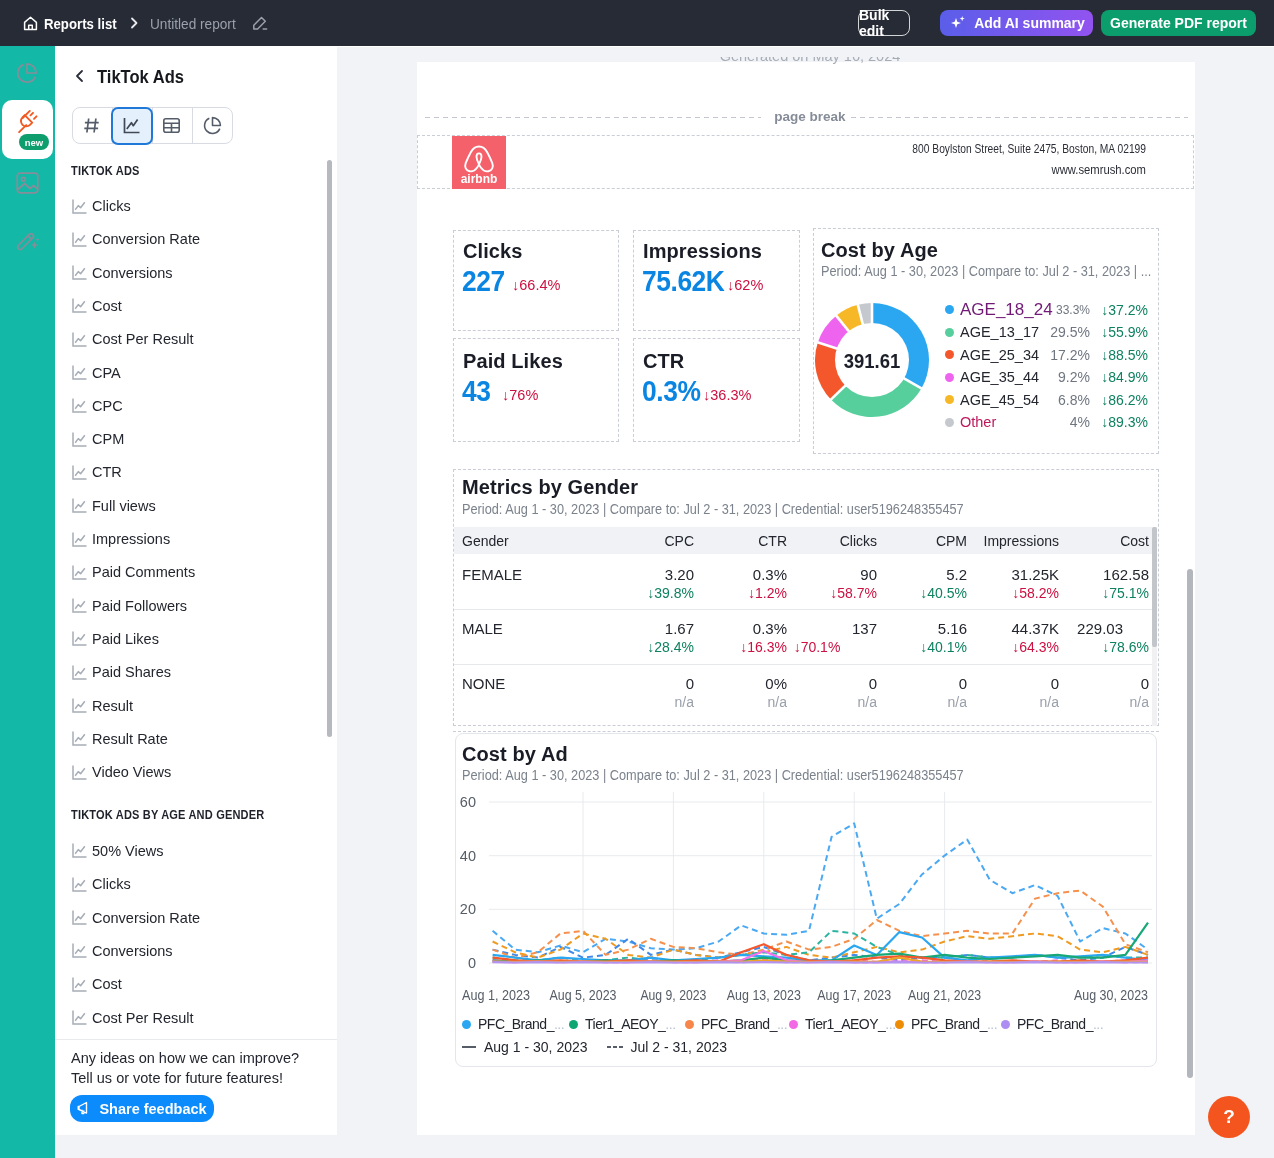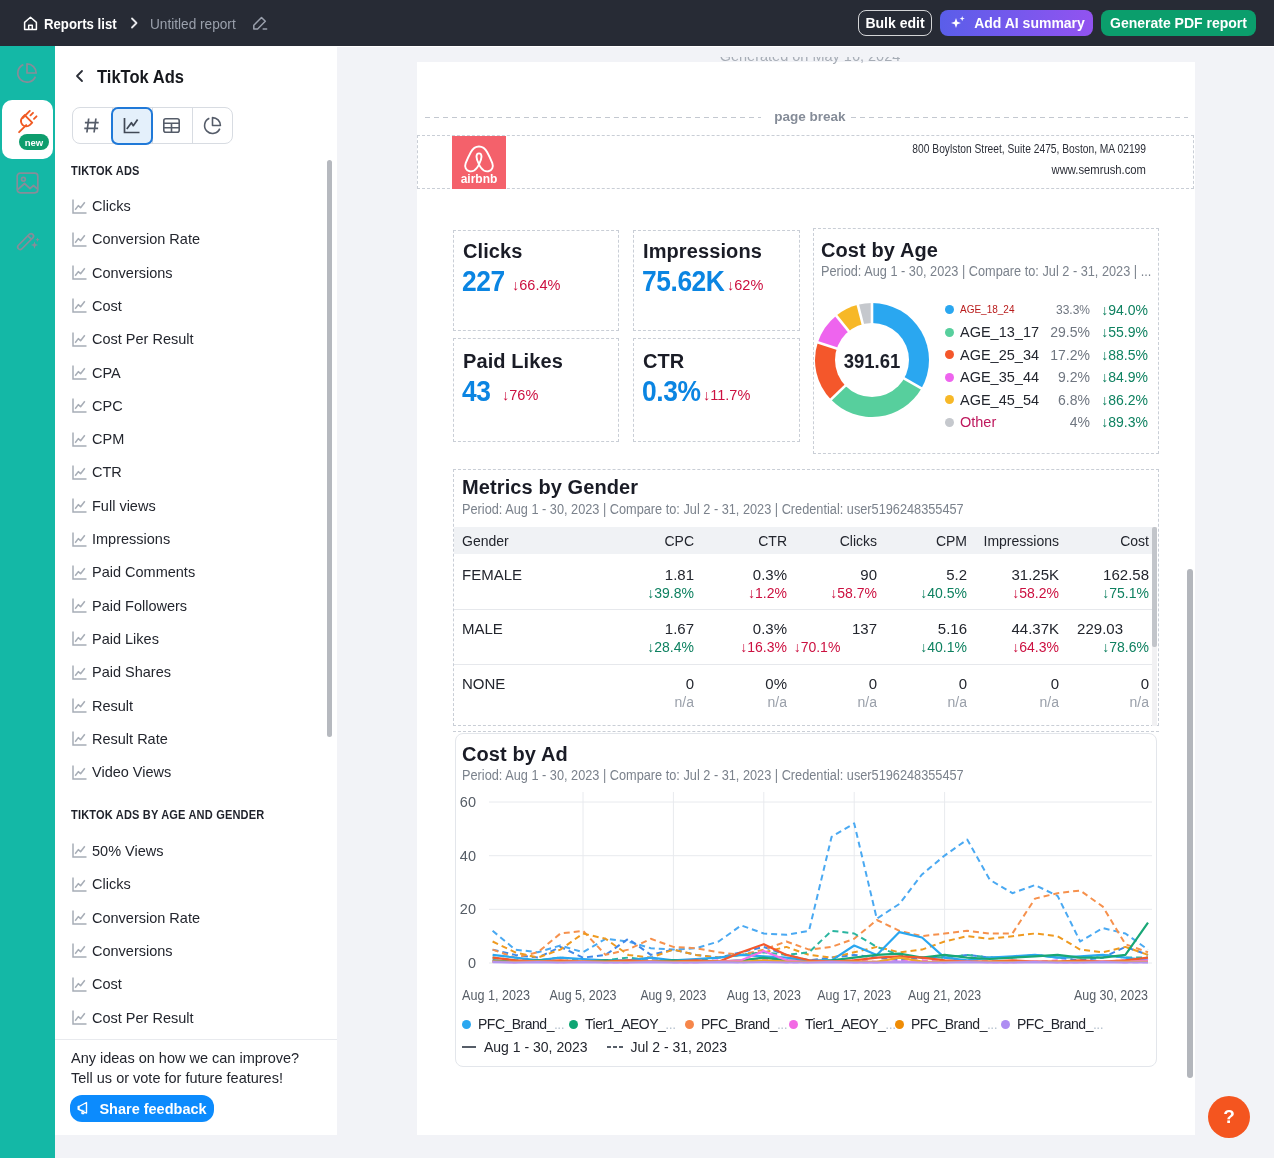--- a/index.html
+++ b/index.html
@@ -40,21 +40,21 @@
       </svg>
     <div class="abs crumb" style="left:44px;top:15px;transform:scaleX(.88);transform-origin:left">Reports list</div>
     <svg class="abs" style="left:129px;top:17px" width="10" height="12" viewBox="0 0 10 12" fill="none" stroke="#e8e9ec" stroke-width="1.8" stroke-linecap="round" stroke-linejoin="round">
         <path d="M3 1.5 L7.5 6 L3 10.5"></path>
       </svg>
     <div class="abs" style="left:150px;top:15px;font-size:15.5px;color:#9aa0ac;transform:scaleX(.88);transform-origin:left">Untitled report</div>
     <svg class="abs" style="left:251px;top:14px" width="18" height="18" viewBox="0 0 18 18" fill="none" stroke="#9aa0ac" stroke-width="1.5" stroke-linecap="round">
         <path d="M10.5 3.5 L14.3 7.3 L6.6 15 H2.8 V11.2 Z" stroke-linejoin="round"></path>
         <path d="M12.2 15 H15.6"></path>
       </svg>
-    <div class="abs btn" style="left:858px;top:10px;width:74px;height:26px;border:1px solid #ffffffcc;background:transparent">Bulk edit</div>
+    <div class="abs btn" style="left:858px;top:10px;width:52px;height:26px;border:1px solid #ffffffcc;background:transparent">Bulk edit</div>
     <div class="abs btn" style="left:940px;top:10px;width:153px;height:26px;background:linear-gradient(90deg,#5a5ee9,#9253f0)">
       <svg width="20" height="17" viewBox="0 0 20 17" fill="#fff" style="margin-right:6px">
           <path d="M8 3 L9.3 6.7 L13 8 L9.3 9.3 L8 13 L6.7 9.3 L3 8 L6.7 6.7 Z"></path>
           <path d="M14.2 1 L14.9 2.9 L16.8 3.6 L14.9 4.3 L14.2 6.2 L13.5 4.3 L11.6 3.6 L13.5 2.9 Z"></path>
         </svg>
       Add AI summary</div>
     <div class="abs btn" style="left:1101px;top:10px;width:155px;height:26px;background:#0b9e6c">Generate PDF report</div>
   </div>
   <div class="abs" style="left:0;top:46px;width:1274px;height:1px;background:#ffffff"></div>
   <div class="abs" id="rail">
@@ -311,21 +311,21 @@
     <div class="abs cardtitle" style="left:226px;top:178px">Impressions</div>
     <div class="abs kpival" style="left:225px;top:202px">75.62K</div>
       <div class="abs delta-r" style="left:310px;top:215px;font-weight:normal">↓62%</div>
     <div class="dashed" style="left:36px;top:276px;width:166px;height:104px"></div>
     <div class="abs cardtitle" style="left:46px;top:288px">Paid Likes</div>
     <div class="abs kpival" style="left:45px;top:312px">43</div>
       <div class="abs delta-r" style="left:85px;top:325px;font-weight:normal">↓76%</div>
     <div class="dashed" style="left:216px;top:276px;width:167px;height:104px"></div>
     <div class="abs cardtitle" style="left:226px;top:288px">CTR</div>
     <div class="abs kpival" style="left:225px;top:312px">0.3%</div>
-      <div class="abs delta-r" style="left:286px;top:325px;font-weight:normal">↓11.7%</div>
+      <div class="abs delta-r" style="left:286px;top:325px;font-weight:normal">↓36.3%</div>
 
     <div class="dashed" style="left:396px;top:166px;width:346px;height:226px"></div>
     <div class="abs cardtitle" style="left:404px;top:177px">Cost by Age</div>
     <div class="abs subtitle" style="left:404px;top:201px">Period: Aug 1 - 30, 2023 | Compare to: Jul 2 - 31, 2023 | ...</div>
     <svg class="abs" style="left:395px;top:238px" width="120" height="120" viewBox="-60 -60 120 120">
       <path d="M0 0 L0.00 -57.00 A57.0 57.0 0 0 1 49.42 28.40 Z" fill="#2aa7f0"></path>
       <path d="M0 0 L49.42 28.40 A57.0 57.0 0 0 1 -41.06 39.54 Z" fill="#57cf9d"></path>
       <path d="M0 0 L-41.06 39.54 A57.0 57.0 0 0 1 -54.21 -17.61 Z" fill="#f4572b"></path>
       <path d="M0 0 L-54.21 -17.61 A57.0 57.0 0 0 1 -35.78 -44.37 Z" fill="#ee64ee"></path>
       <path d="M0 0 L-35.78 -44.37 A57.0 57.0 0 0 1 -14.18 -55.21 Z" fill="#f7b827"></path>
@@ -334,23 +334,23 @@
       <path d="M0 0 L51.16 29.39" stroke="#fff" stroke-width="2.6"></path>
       <path d="M0 0 L-42.50 40.93" stroke="#fff" stroke-width="2.6"></path>
       <path d="M0 0 L-56.11 -18.23" stroke="#fff" stroke-width="2.6"></path>
       <path d="M0 0 L-37.03 -45.93" stroke="#fff" stroke-width="2.6"></path>
       <path d="M0 0 L-14.67 -57.15" stroke="#fff" stroke-width="2.6"></path>
       <circle cx="0" cy="0" r="37" fill="#fff"></circle>
       <text x="0" y="7.5" text-anchor="middle" font-family="Liberation Sans, sans-serif" font-size="21" font-weight="bold" fill="#1c1f29" transform="scale(.88 1)">391.61</text>
     </svg>
     <div class="abs" style="left:528px;top:237.5px;width:203px;height:20px;display:flex;align-items:center">
         <span style="width:9px;height:9px;border-radius:50%;background:#2aa7f0;margin-right:6px"></span>
-        <span style="color:#b91c1c;font-size:10px">AGE_18_24</span>
+        <span style="color:#701a75;font-size:17px">AGE_18_24</span>
         <span style="margin-left:auto;color:#6f7680;font-size:12px">33.3%</span>
-        <span style="width:58px;text-align:right;color:#0e8160;font-size:14px">↓94.0%</span>
+        <span style="width:58px;text-align:right;color:#0e8160;font-size:14px">↓37.2%</span>
       </div>
     <div class="abs" style="left:528px;top:260.0px;width:203px;height:20px;display:flex;align-items:center">
         <span style="width:9px;height:9px;border-radius:50%;background:#57cf9d;margin-right:6px"></span>
         <span style="color:#23262e;font-size:14.5px">AGE_13_17</span>
         <span style="margin-left:auto;color:#6f7680;font-size:14px">29.5%</span>
         <span style="width:58px;text-align:right;color:#0e8160;font-size:14px">↓55.9%</span>
       </div>
     <div class="abs" style="left:528px;top:282.5px;width:203px;height:20px;display:flex;align-items:center">
         <span style="width:9px;height:9px;border-radius:50%;background:#f4572b;margin-right:6px"></span>
         <span style="color:#23262e;font-size:14.5px">AGE_25_34</span>
@@ -381,21 +381,21 @@
     <div class="abs subtitle" style="left:45px;top:439px">Period: Aug 1 - 30, 2023 | Compare to: Jul 2 - 31, 2023 | Credential: user5196248355457</div>
     <div class="abs" style="left:37px;top:465px;width:703px;height:27px;background:#f0f2f5"></div>
     <div class="abs" style="left:45px;top:471px;font-size:14px;color:#23262e">Gender</div>
     <div class="abs" style="left:157px;top:471px;width:120px;text-align:right;font-size:14px;color:#23262e">CPC</div>
     <div class="abs" style="left:250px;top:471px;width:120px;text-align:right;font-size:14px;color:#23262e">CTR</div>
     <div class="abs" style="left:340px;top:471px;width:120px;text-align:right;font-size:14px;color:#23262e">Clicks</div>
     <div class="abs" style="left:430px;top:471px;width:120px;text-align:right;font-size:14px;color:#23262e">CPM</div>
     <div class="abs" style="left:522px;top:471px;width:120px;text-align:right;font-size:14px;color:#23262e">Impressions</div>
     <div class="abs" style="left:612px;top:471px;width:120px;text-align:right;font-size:14px;color:#23262e">Cost</div>
     <div class="abs" style="left:45px;top:504px;font-size:15px;color:#23262e">FEMALE</div>
-    <div class="abs" style="left:157px;top:504px;width:120px;text-align:right;font-size:15px;color:#23262e">1.81</div>
+    <div class="abs" style="left:157px;top:504px;width:120px;text-align:right;font-size:15px;color:#23262e">3.20</div>
     <div class="abs" style="left:157px;top:523px;width:120px;text-align:right;font-size:14px;color:#0e8160">↓39.8%</div>
     <div class="abs" style="left:250px;top:504px;width:120px;text-align:right;font-size:15px;color:#23262e">0.3%</div>
     <div class="abs" style="left:250px;top:523px;width:120px;text-align:right;font-size:14px;color:#cc1040">↓1.2%</div>
     <div class="abs" style="left:340px;top:504px;width:120px;text-align:right;font-size:15px;color:#23262e">90</div>
     <div class="abs" style="left:340px;top:523px;width:120px;text-align:right;font-size:14px;color:#cc1040">↓58.7%</div>
     <div class="abs" style="left:430px;top:504px;width:120px;text-align:right;font-size:15px;color:#23262e">5.2</div>
     <div class="abs" style="left:430px;top:523px;width:120px;text-align:right;font-size:14px;color:#0e8160">↓40.5%</div>
     <div class="abs" style="left:522px;top:504px;width:120px;text-align:right;font-size:15px;color:#23262e">31.25K</div>
     <div class="abs" style="left:522px;top:523px;width:120px;text-align:right;font-size:14px;color:#cc1040">↓58.2%</div>
     <div class="abs" style="left:612px;top:504px;width:120px;text-align:right;font-size:15px;color:#23262e">162.58</div>

